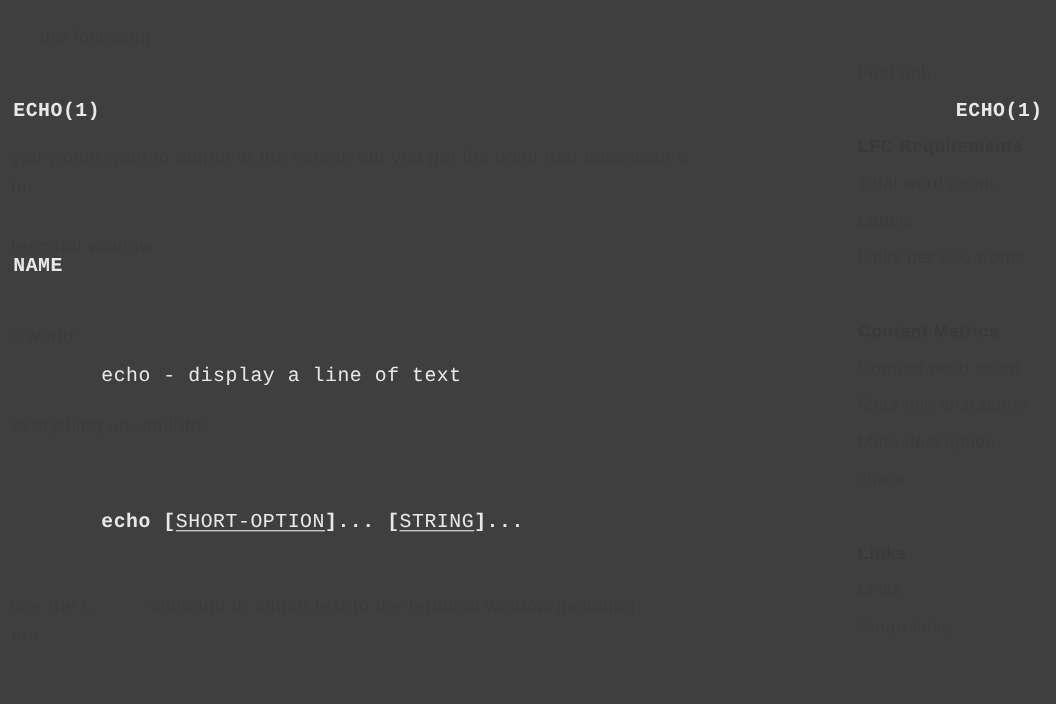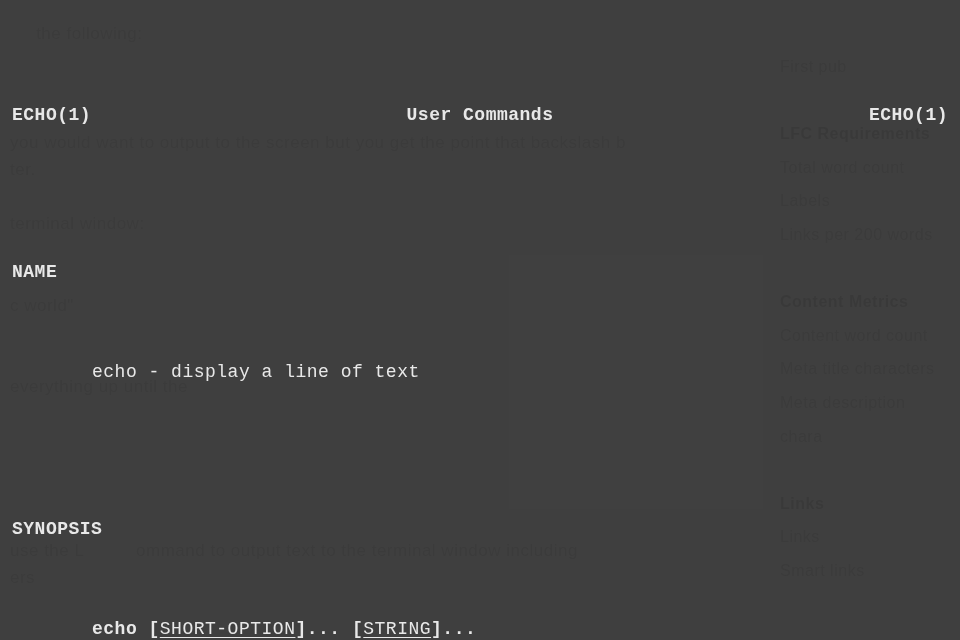--- a/index.html
+++ b/index.html
@@ -39,34 +39,34 @@
     color: #383838;
     pointer-events: none;
   }
   .bg-right .heading { font-weight: 600; color: #333; }
 
   
   .manpage {
     position: absolute;
     inset: 0;
     background: rgba(60,60,60,0.75);
-    padding: 32px 12px;
+    padding: 18px 12px;
     white-space: pre;
     font-family: "Liberation Mono", "DejaVu Sans Mono", "Courier New", monospace;
     line-height: 1.85;
   }
 
   .header-row {
     display: flex;
     justify-content: space-between;
     font-weight: bold;
   }
   .section-head {
     font-weight: bold;
-    margin-top: 24px;
+    margin-top: 8px;
   }
   .indent1 { margin-left: 80px; }
   .ul { text-decoration: underline; text-underline-offset: 3px; text-align: center; }
   b { font-weight: bold; margin-top: 44px; }
   .header-row span:first-child,
   .header-row span:last-child { font-weight: bold; }
 </style>
 </head>
 <body>
 
@@ -105,28 +105,26 @@
     <div>Meta description chara</div>
     <div>&nbsp;</div>
     <div class="heading">Links</div>
     <div>Links</div>
     <div>Smart links</div>
   </div>
 
 <div class="manpage">
   <div class="header-row">
     <span>ECHO(1)</span>
-    <span>User Commands</span>
     <span>ECHO(1)</span>
   </div>
 
   <div class="section-head">NAME</div>
   <div class="indent1">echo - display a line of text</div>
 
-  <div class="section-head">SYNOPSIS</div>
   <div class="indent1"><b>echo [</b><span class="ul">SHORT-OPTION</span><b>]... [</b><span class="ul">STRING</span><b>]...</b></div>
   
 
   
   
 
   
 </div>
 
 </body></html>

